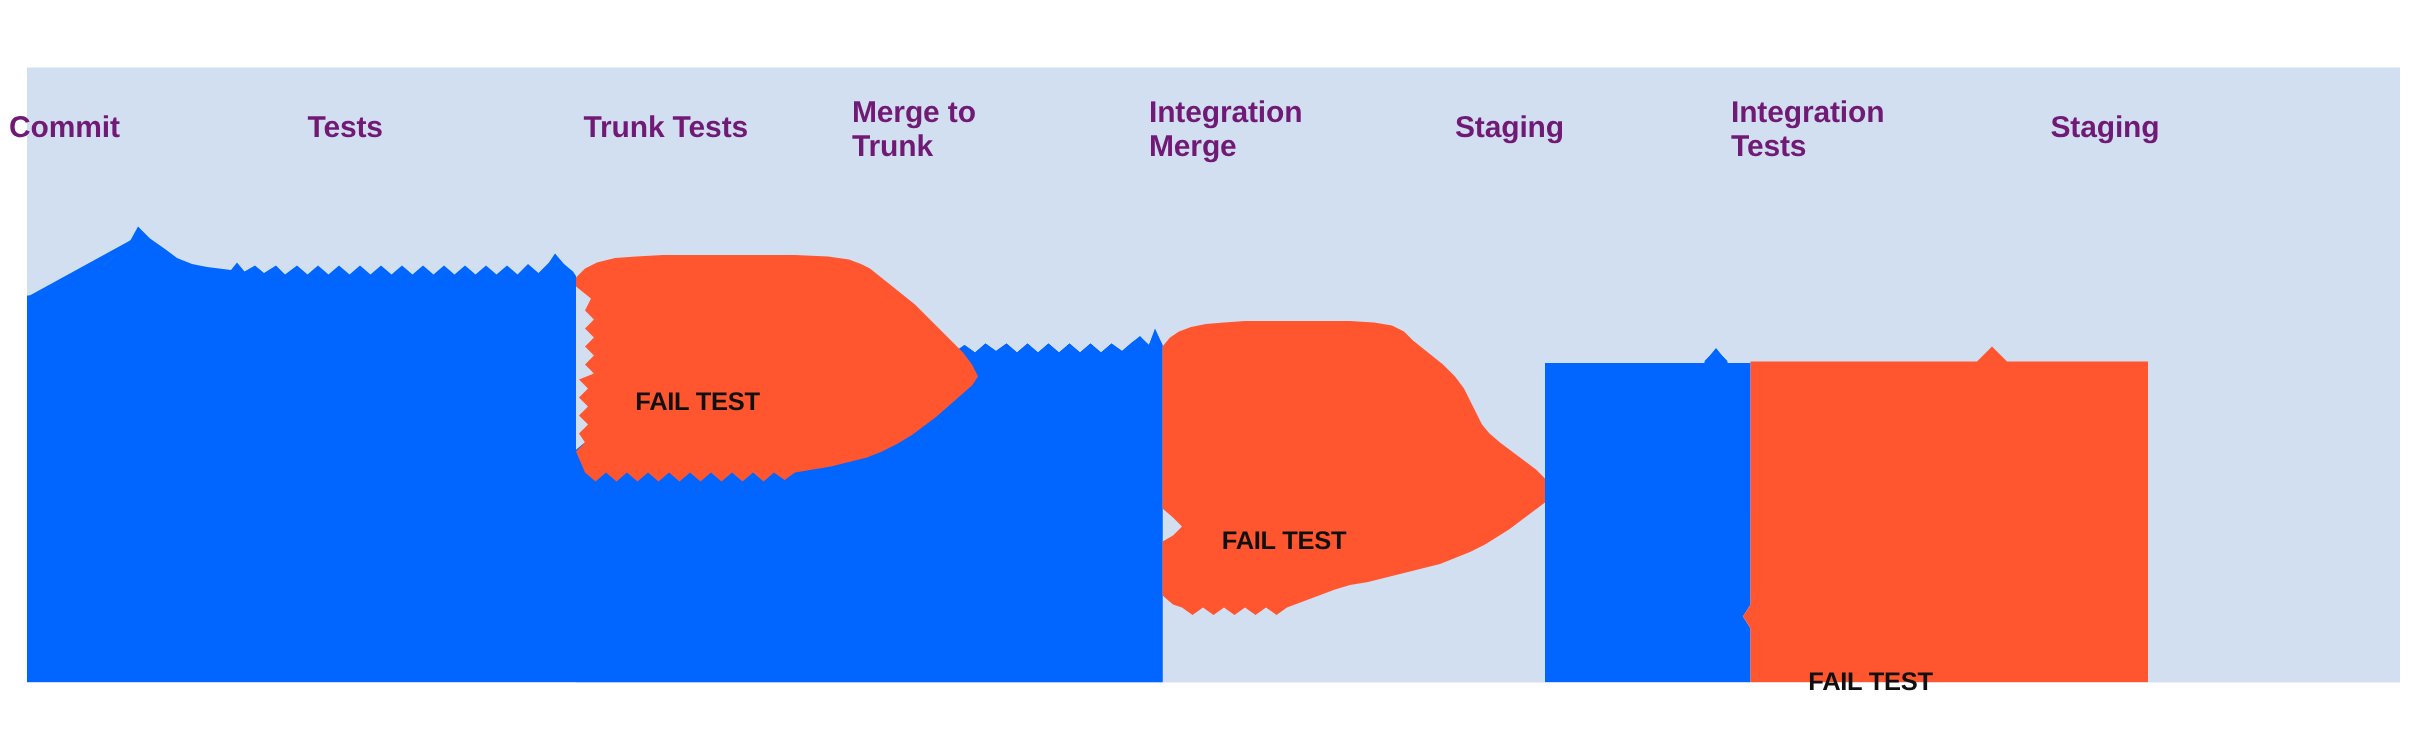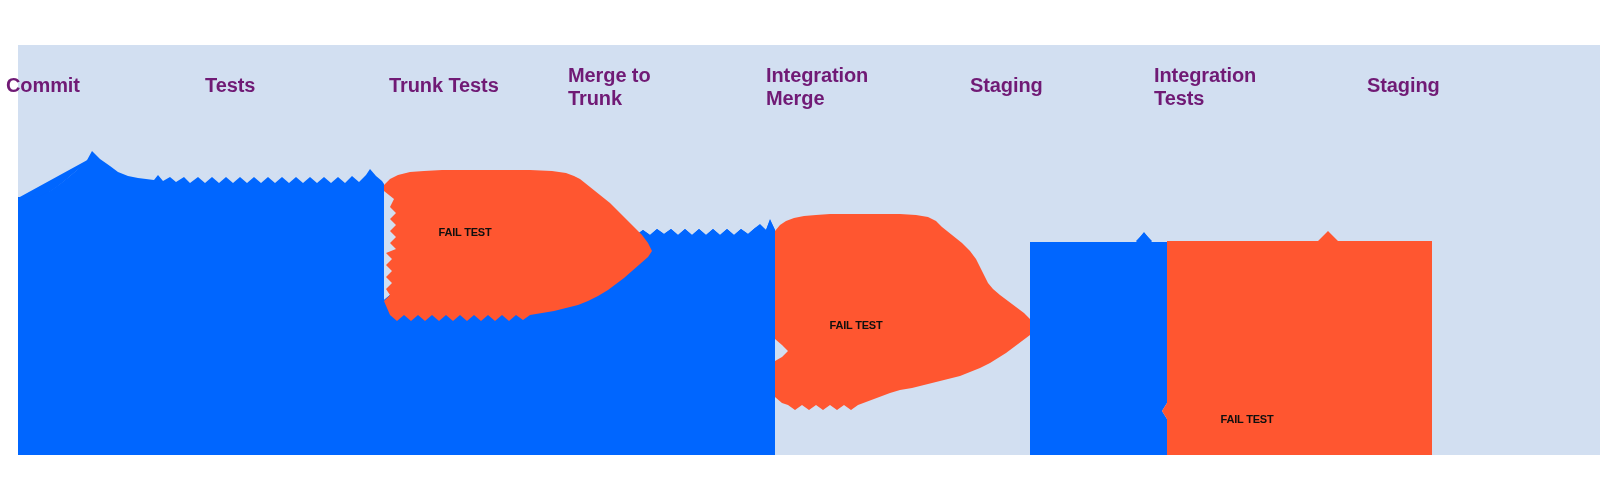--- a/index.html
+++ b/index.html
@@ -46,24 +46,25 @@
     text-align: left;
     letter-spacing: -0.1px;
     white-space: pre-line;
     transform: translateX(-50%);
   }
   .fail-label {
     position: absolute;
     color: #10100f;
     font-family: "Liberation Sans", sans-serif;
     font-weight: bold;
-    font-size: 11px;
+    font-size: 17px;
     letter-spacing: -0.2px;
     white-space: nowrap;
     transform: translate(-50%, -50%);
+    margin-top: 36px;
   }
 </style>
 </head>
 <body>
 
 <div id="stage">
 
   <div id="panel">
 
     <svg id="chart-svg" viewBox="0 0 1582 410" preserveAspectRatio="none">

